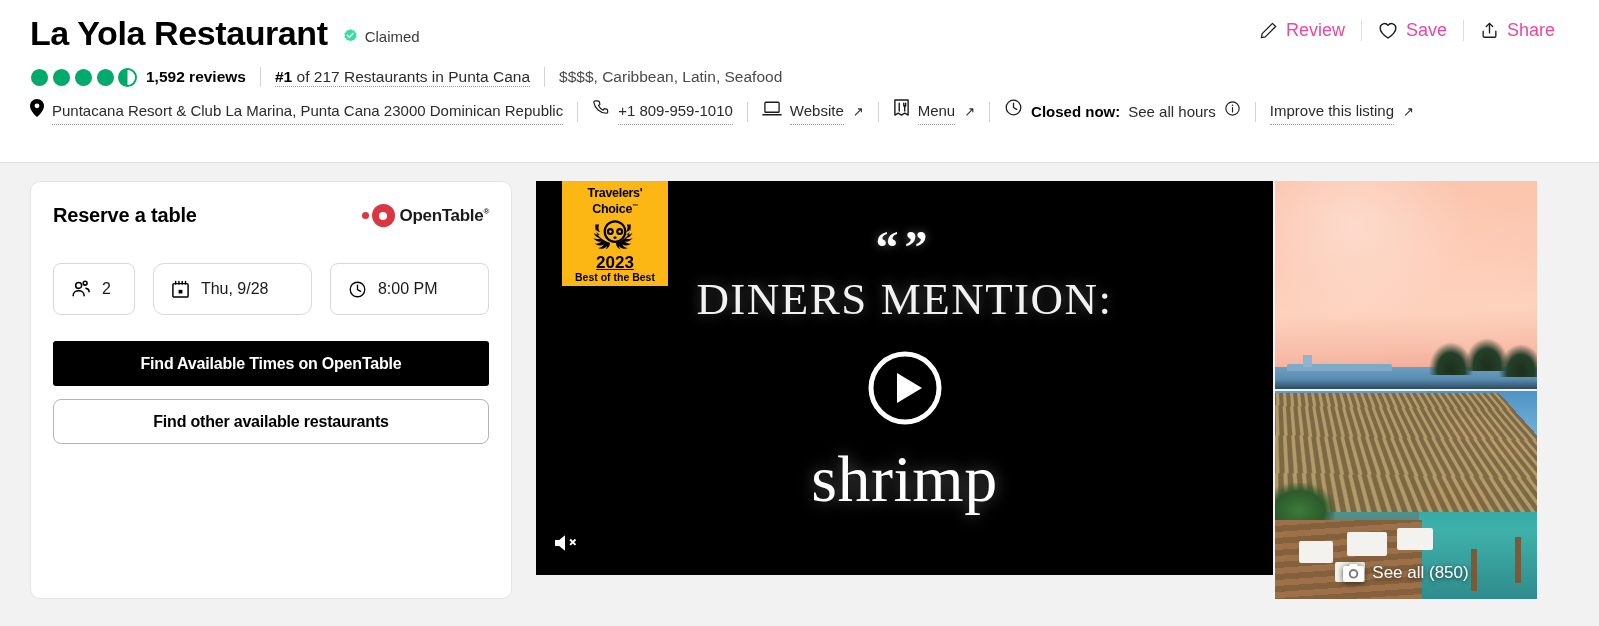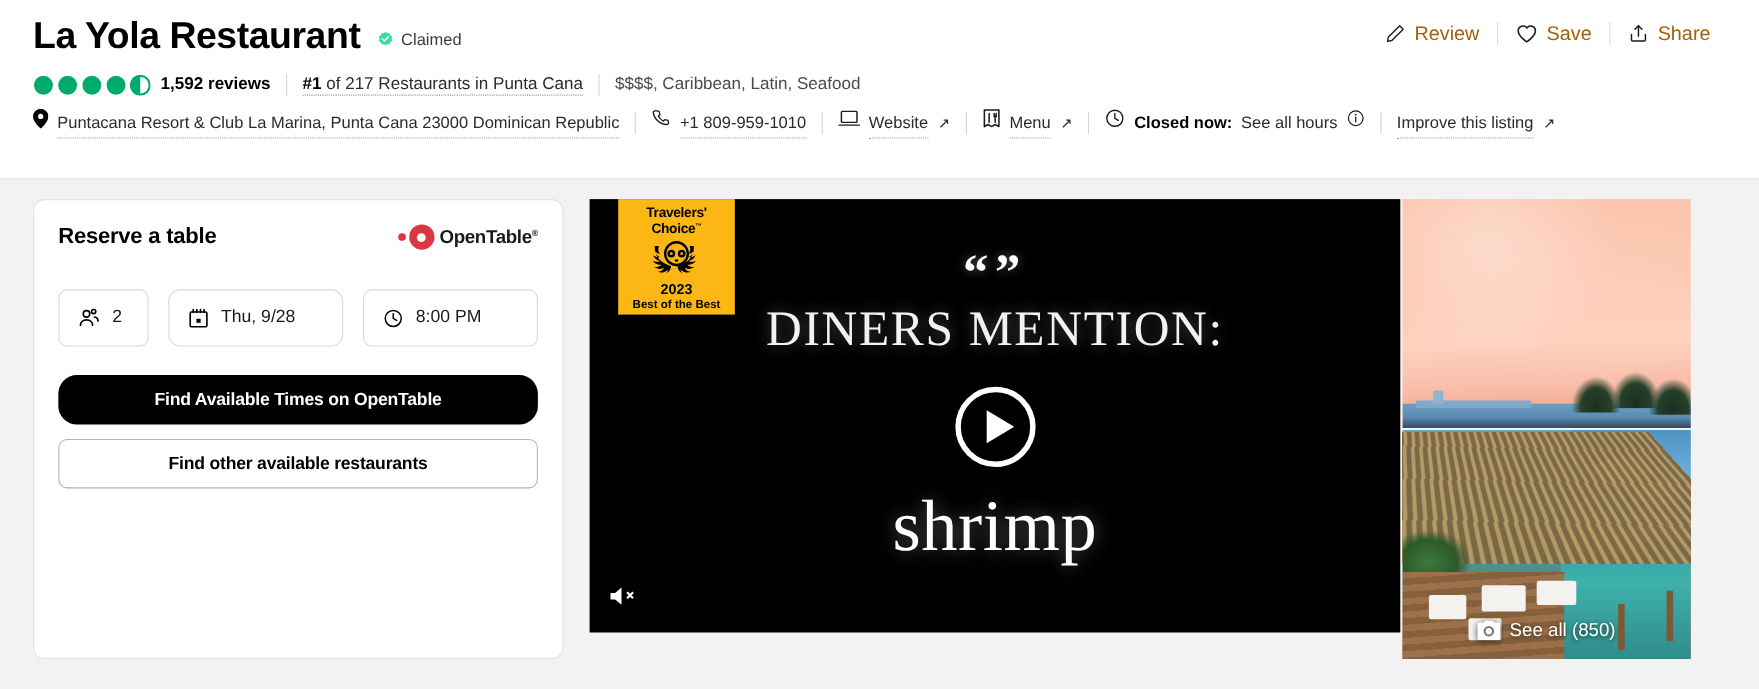--- a/index.html
+++ b/index.html
@@ -49,21 +49,21 @@
     display: flex;
     align-items: center;
     height: 36px;
   }
   .hact {
     display: flex;
     align-items: center;
     gap: 8px;
     padding: 0 16px;
     cursor: pointer;
-    color: #a16207;
+    color: #ec4899;
     font-size: 18px;
   }
   .hact + .hact { border-left: 1px solid #dcdcdc; }
   .hact svg { display: block; }
 
   
   .rating-row {
     display: flex;
     align-items: center;
     height: 34px;
@@ -165,21 +165,21 @@
     max-width: 430px;
   }
   .warn-icon { flex: 0 0 auto; margin-top: 2px; }
 
   .btn-primary {
     width: 100%;
     height: 45px;
     background: #000;
     color: #fff;
     border: none;
-    border-radius: 17px;
+    border-radius: 3px;
     font-size: 16px;
     font-weight: bold;
     font-family: "Liberation Sans", sans-serif;
     cursor: pointer;
     margin-bottom: 13px;
     letter-spacing: -0.2px;
   }
   .btn-secondary {
     width: 100%;
     height: 45px;
@@ -220,21 +220,21 @@
     display: flex;
     flex-direction: column;
     align-items: center;
     justify-content: center;
     padding-top: 3px;
   }
   .tc-l1 { font-size: 12.5px; font-weight: bold; color: #000; line-height: 13px; letter-spacing: -0.3px; }
   .tc-l2 { font-size: 12.5px; font-weight: bold; color: #000; line-height: 13px; letter-spacing: -0.3px; position: relative;}
   .tc-l2 sup { font-size: 6px; vertical-align: super; }
   .tc-owl { margin: 1px 0 0 0; }
-  .tc-year { font-size: 13px; font-weight: bold; color: #000; line-height: 13px; margin-top: -1px; }
+  .tc-year { font-size: 17px; font-weight: bold; color: #000; line-height: 13px; margin-top: -1px; text-decoration: underline; }
   .tc-l4 { font-size: 10.5px; font-weight: bold; color: #000; line-height: 12px; margin-top: 2px; }
 
   .v-quotes {
     position: absolute;
     left: 0; right: 0;
     top: 40px;
     text-align: center;
     font-family: "Liberation Serif", serif;
     font-size: 46px;
     color: #fff;

